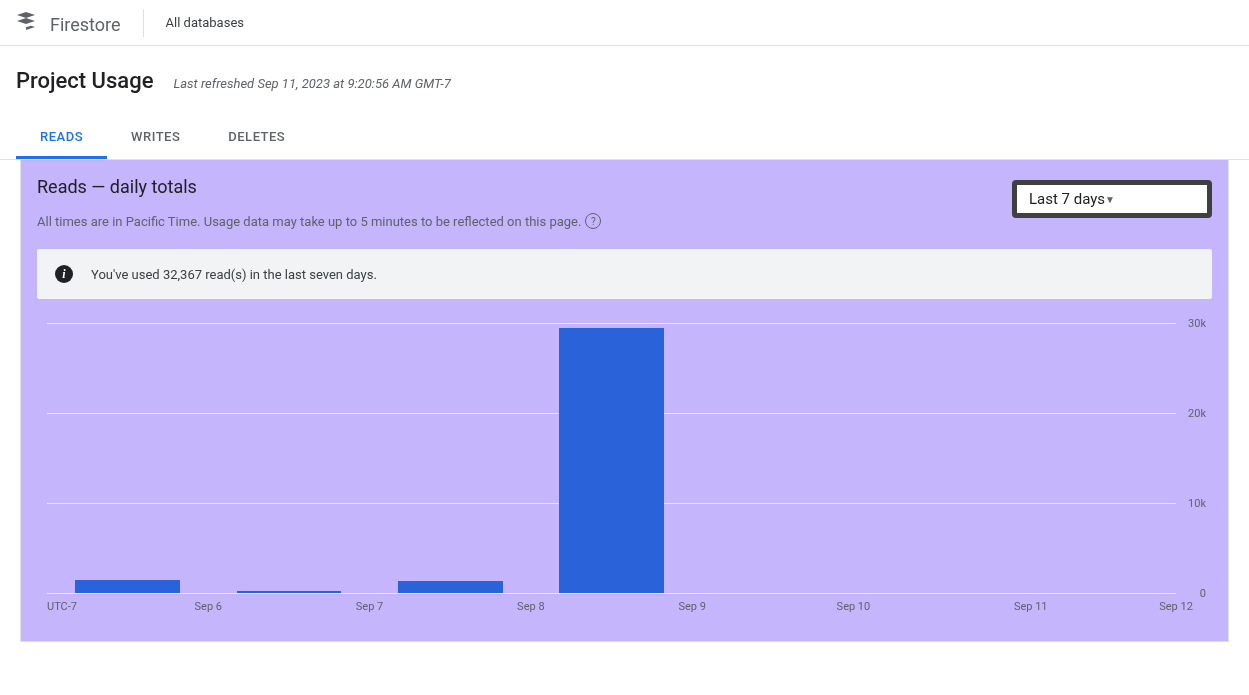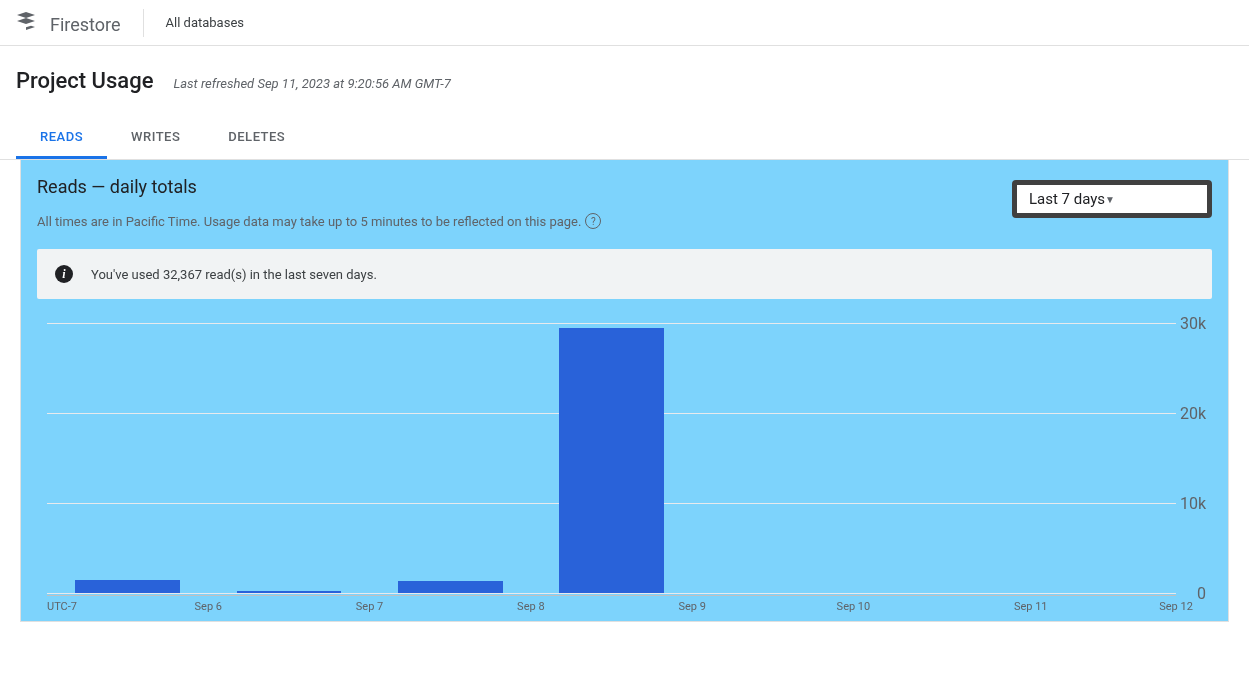--- a/index.html
+++ b/index.html
@@ -75,24 +75,24 @@
       cursor: pointer;
       border-bottom: 3px solid transparent;
       text-transform: uppercase;
     }
     .tab.active {
       color: #1a73e8;
       border-bottom-color: #1a73e8;
     }
     .card {
       margin: 0 20px 20px 20px;
-      background: #7dd3fc;
+      background: #c4b5fd;
       border: 1px solid #e0e0e0;
       border-top: none;
-      padding: 16px 16px 8px 16px;
+      padding: 16px 16px 28px 16px;
     }
     .card-header-row {
       display: flex;
       justify-content: space-between;
       align-items: flex-start;
     }
     .card-title {
       font-size: 18px;
       font-weight: 400;
       color: #202124;
@@ -175,21 +175,21 @@
     .gridline {
       position: absolute;
       left: 0;
       right: 0;
       height: 1px;
       background: #e8eaed;
     }
     .y-label {
       position: absolute;
       right: -30px;
-      font-size: 16px;
+      font-size: 11px;
       color: #5f6368;
       transform: translateY(-50%);
     }
     .bars {
       position: absolute;
       left: 0;
       right: 0;
       bottom: 0;
       height: 100%;
       display: flex;

